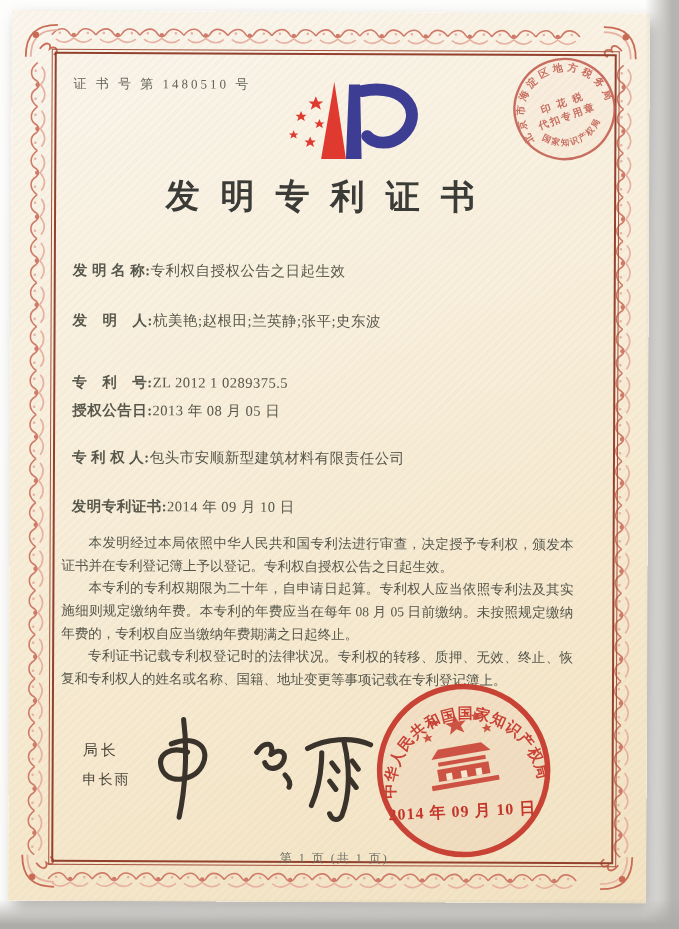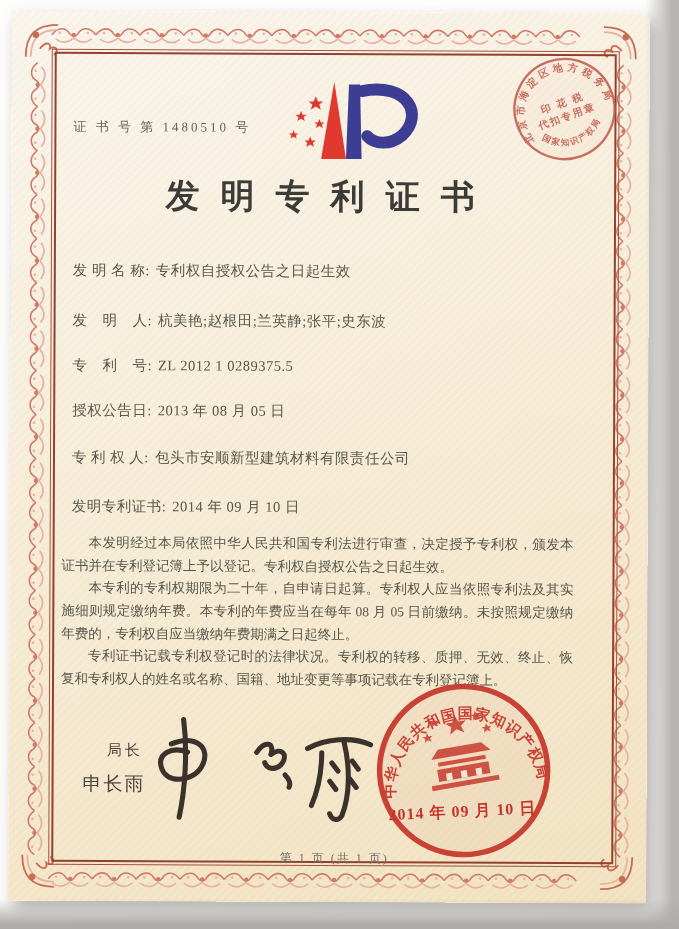--- a/index.html
+++ b/index.html
@@ -10,37 +10,37 @@
   .shadow-bottom{position:absolute;left:0;bottom:0;width:100%;height:30px;
     background:linear-gradient(180deg,rgba(150,148,145,0),#aeaca9 85%);}
   .sheet{position:absolute;left:10px;top:12px;width:638px;height:890px;
     background:linear-gradient(160deg,#faf6ee 0%,#f8efdc 40%,#f5e8cd 75%,#f2e3c3 100%);
     box-shadow:6px 8px 16px rgba(90,85,78,.45);transform:rotate(.25deg);}
   .sheet::before{content:"";position:absolute;inset:0;pointer-events:none;
     background:repeating-linear-gradient(135deg,rgba(190,150,100,.045) 0 3px,rgba(255,255,255,0) 3px 6px);}
   .deco{position:absolute;left:0;top:0;}
   .frame{position:absolute;left:40px;top:38px;right:30px;bottom:36px;border:1px solid #a5523e;}
   .frame::after{content:"";position:absolute;inset:2px;border:2px solid #93402e;}
-  .cert-number{position:absolute;left:62px;top:64px;font-size:13px;letter-spacing:3px;color:#63635a;margin-top:43px;}
+  .cert-number{position:absolute;left:62px;top:64px;font-size:13px;letter-spacing:3px;color:#63635a;}
   .tax-stamp{position:absolute;left:497px;top:40px;width:112px;height:112px;
     transform:rotate(-20deg);opacity:.85;}
   .tax-arc{font-size:10px;letter-spacing:4px;fill:#c0584a;font-weight:bold;}
   .tax-arc-b{font-size:8.5px;letter-spacing:1.5px;fill:#c0584a;font-weight:bold;}
   .tax-c{font-size:10px;fill:#c0584a;text-anchor:middle;font-weight:bold;letter-spacing:2px;}
   .logo{position:absolute;left:262px;top:66px;width:160px;height:92px;}
   .title{position:absolute;left:0;right:20px;top:162px;text-align:center;
     font-size:34px;font-weight:600;color:#3b3b38;letter-spacing:.62em;text-indent:.62em;}
   .field{position:absolute;left:62px;font-size:14.5px;color:#57574c;letter-spacing:.5px;white-space:nowrap;}
-  .flabel{margin-right:6px;}
+  .flabel{font-weight:bold;}
   .bodytext{position:absolute;left:52px;top:521px;width:512px;font-size:13.5px;
     line-height:1.68;color:#56564b;text-align:justify;}
   .bodytext p{margin:0;text-indent:2em;}
   .sig-title{position:absolute;left:74px;top:730px;font-size:15px;letter-spacing:3px;color:#4a443b;
-    font-family:"Liberation Sans","DejaVu Sans",sans-serif;margin-left:24px;}
-  .sig-name{position:absolute;left:74px;top:760px;font-size:19px;letter-spacing:2px;color:#4a443b;
+    font-family:"Liberation Sans","DejaVu Sans",sans-serif;}
+  .sig-name{position:absolute;left:74px;top:760px;font-size:14px;letter-spacing:2px;color:#4a443b;
     font-family:"Liberation Sans","DejaVu Sans",sans-serif;}
   .sig-hand{position:absolute;left:128px;top:702px;width:244px;height:108px;}
   .seal{position:absolute;left:363px;top:666px;width:184px;height:184px;transform:rotate(-10deg);opacity:.92;}
   .seal-ring-text{font-size:15px;letter-spacing:1px;fill:#c5362a;font-weight:bold;}
   .seal-date{position:absolute;left:380px;top:789px;font-size:16px;font-weight:bold;color:#c5362a;
     letter-spacing:1px;transform:rotate(-3deg);white-space:nowrap;}
   .footer{position:absolute;left:0;right:0;top:838px;text-align:center;text-indent:14px;
     font-size:12px;letter-spacing:2px;color:#6e6e64;}
 </style>
 </head>
@@ -162,21 +162,21 @@
     </svg>
 
     <div class="title">发明专利证书</div>
 
     <div class="field" style="top:250px">
       <span class="flabel">发 明 名 称:</span><span class="fvalue">专利权自授权公告之日起生效</span>
     </div>
     <div class="field" style="top:300px">
       <span class="flabel">发　明　人:</span><span class="fvalue">杭美艳;赵根田;兰英静;张平;史东波</span>
     </div>
-    <div class="field" style="top:345px">
+    <div class="field" style="top:362px">
       <span class="flabel">专　利　号:</span><span class="fvalue">ZL 2012 1 0289375.5</span>
     </div>
     <div class="field" style="top:390px">
       <span class="flabel">授权公告日:</span><span class="fvalue">2013 年 08 月 05 日</span>
     </div>
     <div class="field" style="top:437px">
       <span class="flabel">专 利 权 人:</span><span class="fvalue">包头市安顺新型建筑材料有限责任公司</span>
     </div>
     <div class="field" style="top:486px">
       <span class="flabel">发明专利证书:</span><span class="fvalue">2014 年 09 月 10 日</span>

